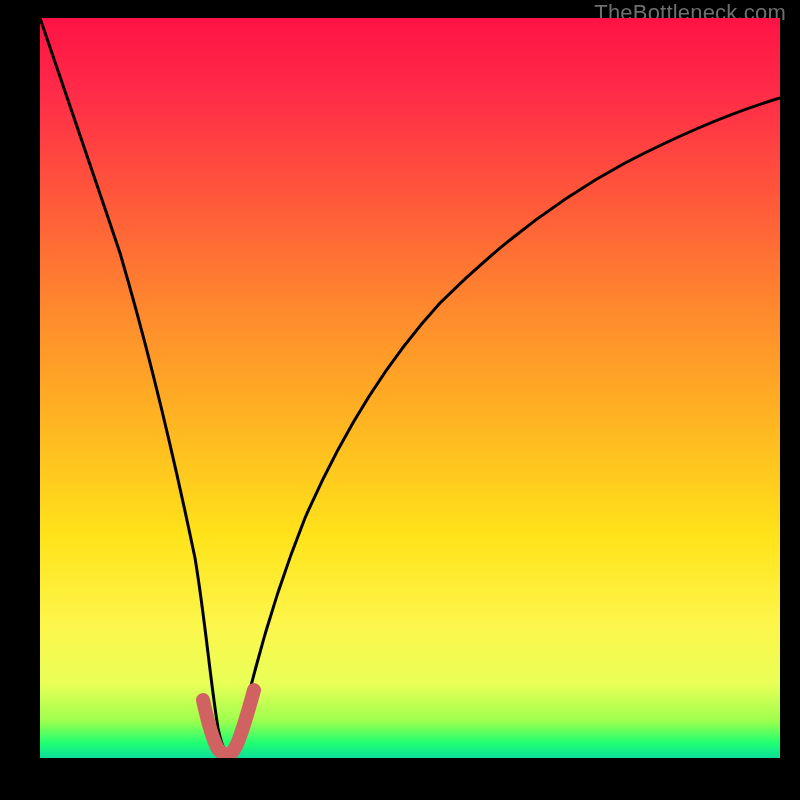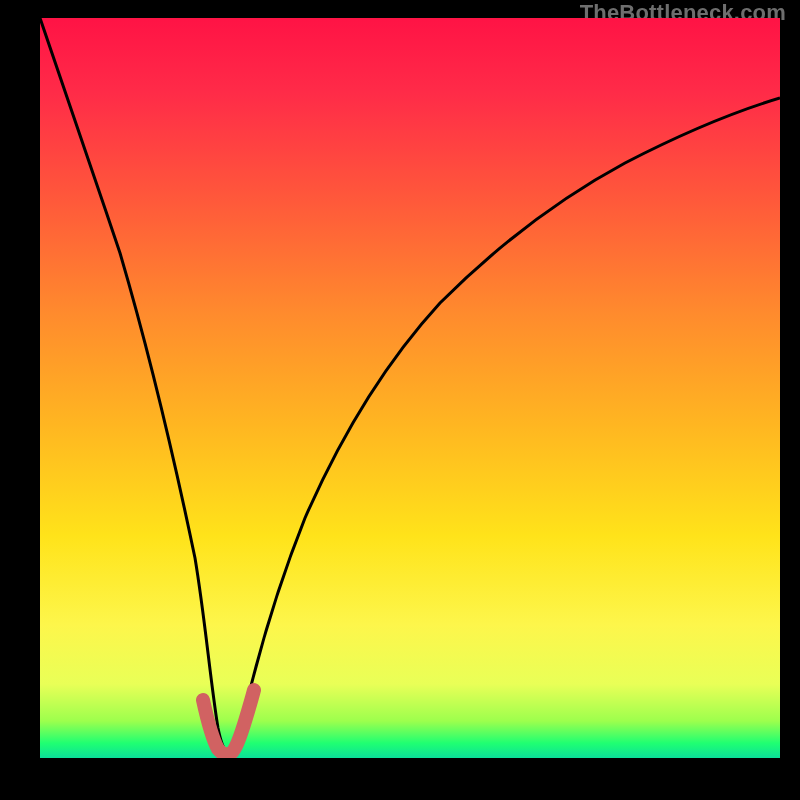--- a/index.html
+++ b/index.html
@@ -40,21 +40,21 @@
       #1fff72 98%,
       #0bdf99 100%
     );
   }
   .watermark {
     position: absolute;
     top: 0px;
     right: 14px;
     color: #6e6e6e;
     font-size: 22px;
-    font-weight: 700;
+    font-weight: 400;
     letter-spacing: 0.2px;
     user-select: none;
   }
   svg.curves {
     position: absolute;
     left: 0;
     top: 0;
     width: 740px;
     height: 740px;
   }

